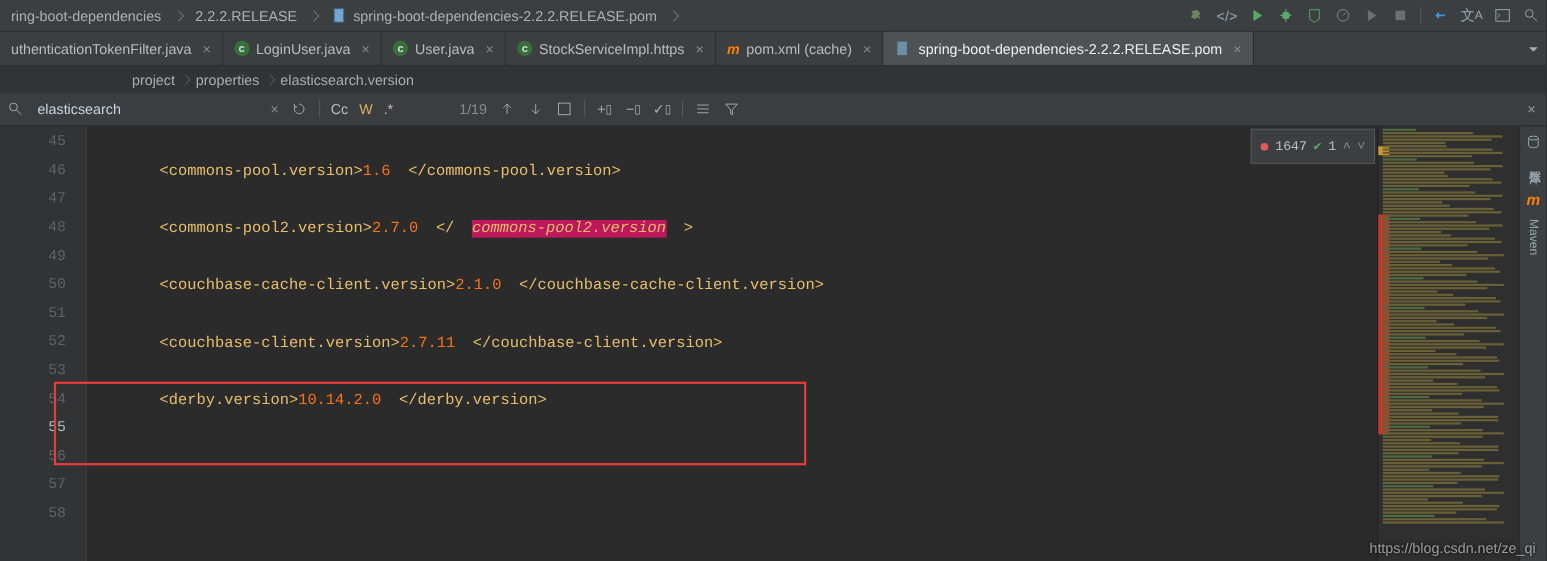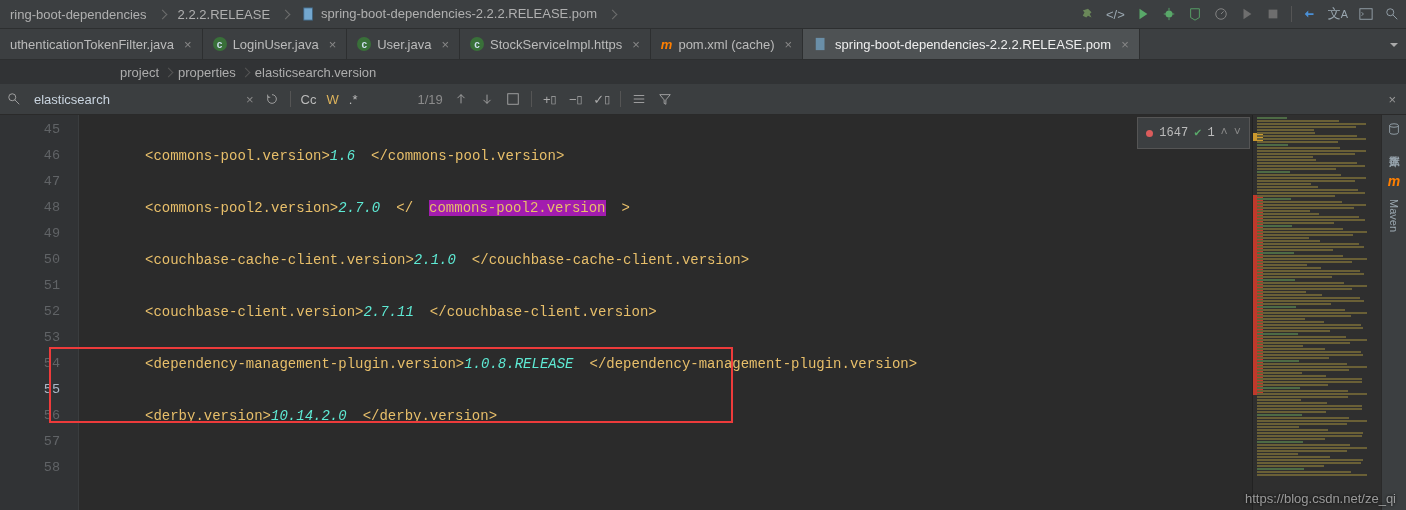--- a/index.html
+++ b/index.html
@@ -16,21 +16,21 @@
   .topbar {
     display: flex;
     align-items: center;
     height: 28px;
     background: #3c3f41;
     border-bottom: 1px solid #2d2f30;
     padding: 0 6px;
     gap: 4px;
     color: #b0b0b0;
   }
-  .crumb-item { display: flex; gap: 4px; padding: 0 4px; cursor: default; }
+  .crumb-item { display: flex; align-items: center; gap: 4px; padding: 0 4px; cursor: default; }
   .chev { width: 6px; height: 6px; border-right: 1px solid #6e6e6e; border-top: 1px solid #6e6e6e; transform: rotate(45deg); margin: 0 4px; }
   .topbar-right { margin-left: auto; display: flex; align-items: center; gap: 10px; }
   .icon { display: inline-flex; align-items: center; justify-content: center; width: 16px; height: 16px; }
   .icon svg { width: 14px; height: 14px; }
 
   .tabbar {
     display: flex;
     align-items: center;
     height: 30px;
     background: #3c3f41;
@@ -111,22 +111,22 @@
     flex: 1;
     padding-top: 2px;
     padding-left: 50px;
     font-family: "Consolas","Courier New",monospace;
     font-size: 14px;
     line-height: 26px;
     position: relative;
     white-space: pre;
   }
   .tag { color: #e8bf6a; margin-left: 16px; }
-  .val { color: #5eead4; font-style: italic; }
-  .sel { background: #a21caf; }
+  .val { color: #f97316; }
+  .sel { background: #be185d; font-style: italic; }
 
   .redbox {
     position: absolute;
     border: 2px solid #ed3b3b;
     pointer-events: none;
   }
 
   .rightcol {
     width: 128px;
     background: #2f2f2f;
@@ -382,21 +382,20 @@
       <div style="color:#a9b7c6">55</div>
       <div>56</div>
     <div>57</div>
       <div>58</div>
   </div>
   <div class="code">
 <div><span class="tag">&lt;commons-pool.version&gt;</span><span class="val">1.6</span><span class="tag">&lt;/commons-pool.version&gt;</span></div>
 <div><span class="tag">&lt;commons-pool2.version&gt;</span><span class="val">2.7.0</span><span class="tag">&lt;/</span><span class="tag sel">commons-pool2.version</span><span class="tag">&gt;</span></div>
 <div><span class="tag">&lt;couchbase-cache-client.version&gt;</span><span class="val">2.1.0</span><span class="tag">&lt;/couchbase-cache-client.version&gt;</span></div>
 <div><span class="tag">&lt;couchbase-client.version&gt;</span><span class="val">2.7.11</span><span class="tag">&lt;/couchbase-client.version&gt;</span></div>
-<div><span class="tag">&lt;dependency-management-plugin.version&gt;</span><span class="val">1.0.8.RELEASE</span><span class="tag">&lt;/dependency-management-plugin.version&gt;</span></div>
 <div><span class="tag">&lt;derby.version&gt;</span><span class="val">10.14.2.0</span><span class="tag">&lt;/derby.version&gt;</span></div>
 <div></div>
 
 
 
 
 
 
 
     <div class="redbox" style="left:-30px; top:232px; width:680px; height:72px;"></div>

